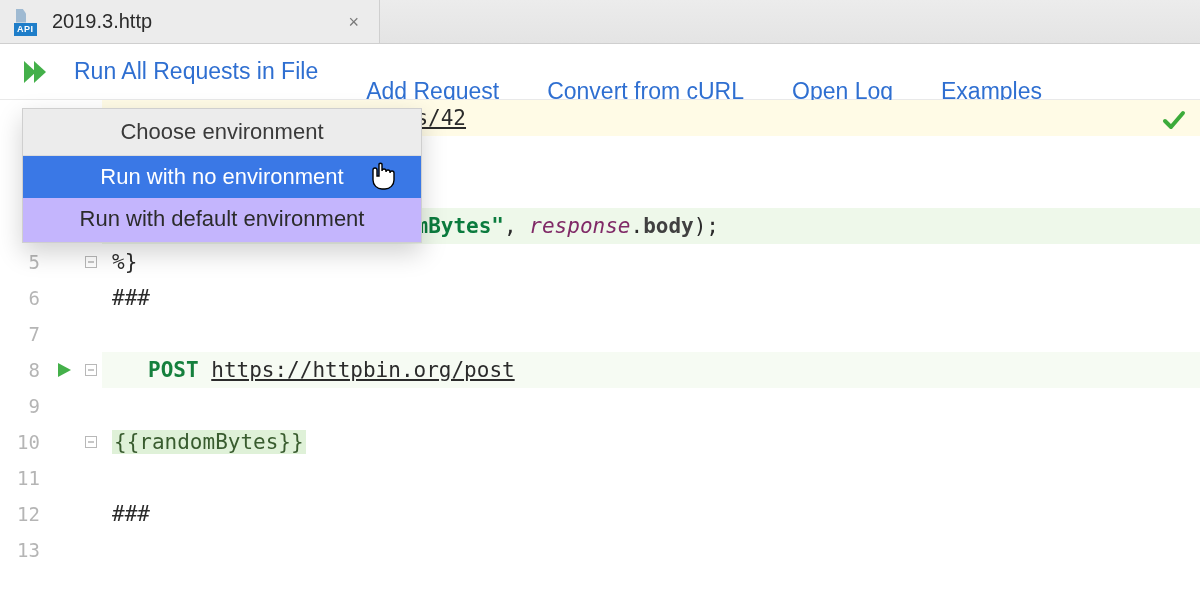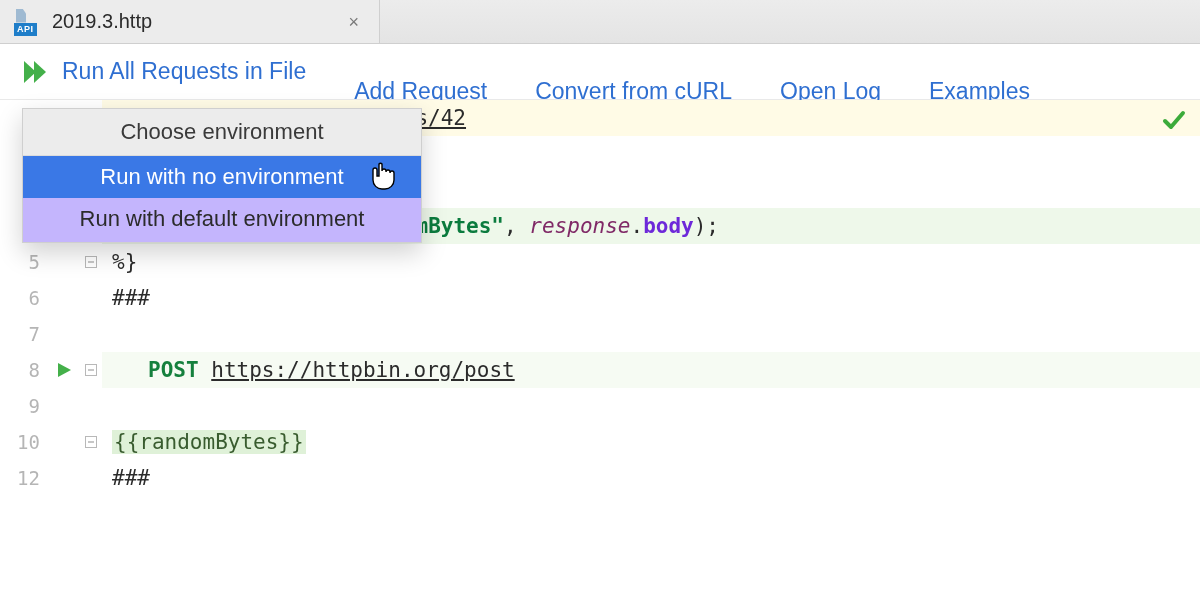--- a/index.html
+++ b/index.html
@@ -70,21 +70,21 @@
     display: flex;
     align-items: center;
     gap: 48px;
     padding: 0 24px;
     font-size: 23px;
     color: #2f6fd1;
     border-bottom: 1px solid #e9e9e9;
     background: #fff;
   }
   .toolbar .run-all {
-    display: flex; align-items: center; gap: 12px;
+    display: flex; align-items: center; gap: 24px;
     color: #2f6fd1;
   }
 
   .run-all-icon, .gutter-run-icon {
     display: inline-flex;
   }
   .run-all-icon svg, .gutter-run-icon svg { display: block; }
 
   .toolbar .link { color: #2f6fd1; white-space: nowrap; margin-top: 39px; }
 
@@ -135,21 +135,21 @@
     position: relative;
   }
   .row.hl-yellow .code { background: #fffbe6; }
   .row.hl-green  .code { background: #eef8ea; }
   .row.hl-light  .code { background: #f6fbf3; }
 
   
   .kw     { color: #15803d; font-weight: 700; margin-left: 36px; }
   .url    { color: #2b2b2b; text-decoration: underline; }
   .ident  { color: #802a67; font-style: italic; }
-  .prop   { color: #6d28d9; font-weight: 700; }
+  .prop   { color: #404040; font-weight: 700; }
   .str    { color: #0b7b3e; font-weight: 700; }
   .norm   { color: #2b2b2b; }
   .var    { background: #dff1d8; color: #395c2f; padding: 0 2px; }
 
   
   .status-check {
     position: absolute;
     right: 14px;
     top: 108px; 
     color: #3cab3a;
@@ -288,24 +288,36 @@
     </div>
     <div class="row">
       <div class="gutter-num">10</div>
       <div class="gutter-run"></div>
       <div class="gutter-fold">
         <span class="fold-handle"></span>
       </div>
       <div class="code"><span class="var">{{randomBytes}}</span></div>
     </div>
     <div class="row">
+      <div class="gutter-num">11</div>
+      <div class="gutter-run"></div>
+      <div class="gutter-fold"></div>
+      <div class="code"></div>
+    </div>
+    <div class="row">
       <div class="gutter-num">12</div>
       <div class="gutter-run"></div>
       <div class="gutter-fold"></div>
       <div class="code"><span class="norm">###</span></div>
+    </div>
+    <div class="row">
+      <div class="gutter-num">13</div>
+      <div class="gutter-run"></div>
+      <div class="gutter-fold"></div>
+      <div class="code"></div>
     </div>
   </div>
 
 <span class="status-check">
   <svg width="24" height="24" viewBox="0 0 24 24">
     <polyline points="3,13 9,19 21,5" fill="none" stroke="#3cab3a" stroke-width="4" stroke-linecap="round" stroke-linejoin="round"></polyline>
   </svg>
 </span>
 
 <div class="dropdown" id="dropdown">

